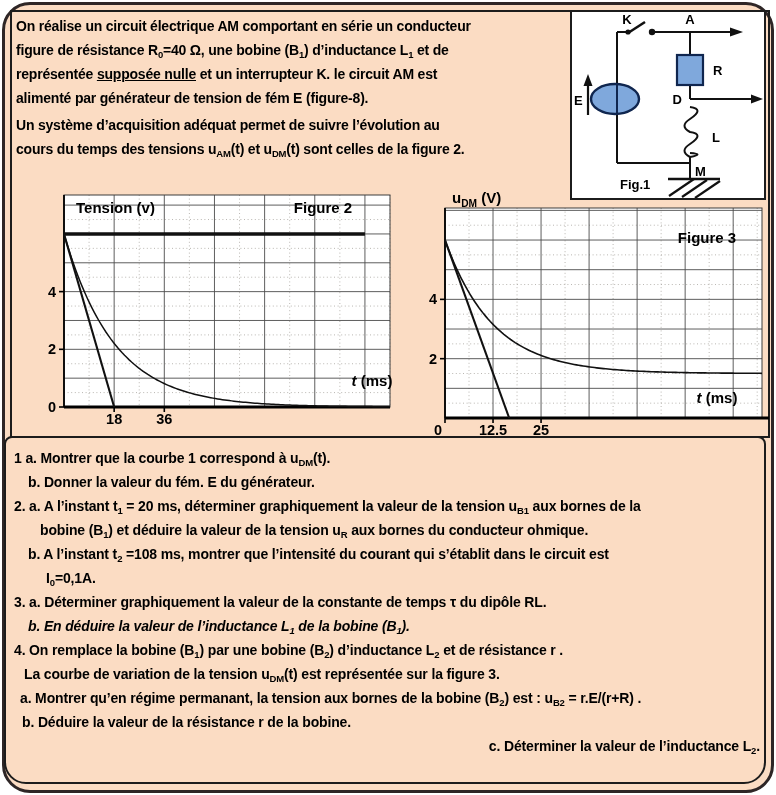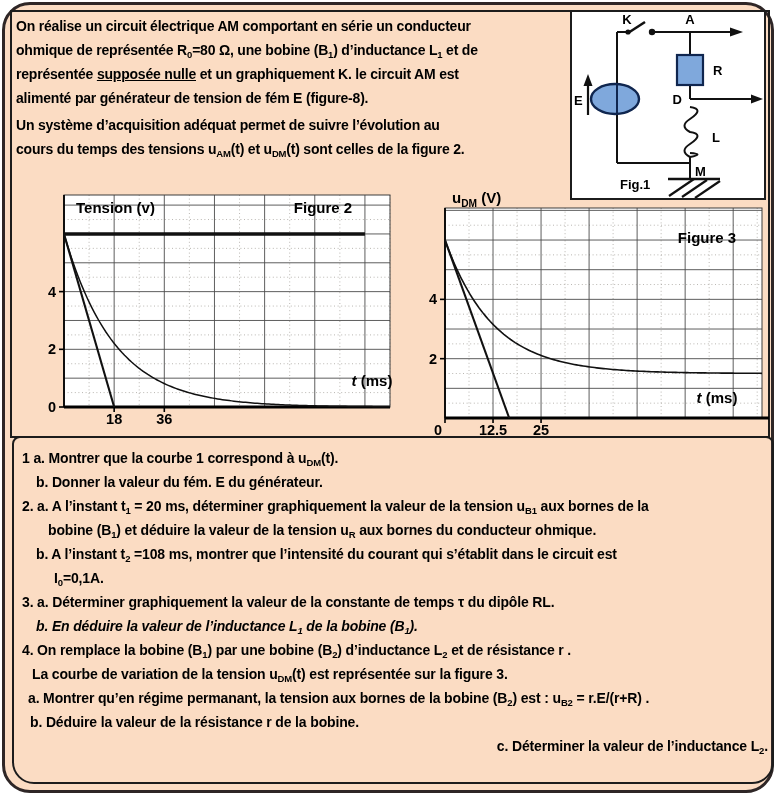--- a/index.html
+++ b/index.html
@@ -8,21 +8,21 @@
   .card{position:absolute;left:2px;top:2px;right:2px;bottom:2px;
         background:#fbdcc3;border:3px solid #2e2626;border-radius:28px;}
   .box1{position:absolute;left:10px;top:10px;width:756px;height:424px;
         border:2px solid #1c1c1c;background:transparent;}
   .intro{position:absolute;left:16px;top:14px;width:552px;
          font-size:14px;font-weight:bold;letter-spacing:-0.2px;line-height:24px;}
   .intro .line{white-space:nowrap;}
   .circuit-box{position:absolute;left:570px;top:10px;width:196px;height:190px;
                background:#fff;border:2px solid #1c1c1c;box-sizing:border-box;}
   .circuit-box svg{display:block;width:100%;height:100%;}
-  .qbox{position:absolute;left:12px;top:436px;width:762px;height:348px;box-sizing:border-box;
+  .qbox{position:absolute;left:4px;top:436px;width:762px;height:348px;box-sizing:border-box;
         border:2px solid #1c1c1c;border-radius:8px 8px 22px 22px;padding:8px 4px 0 6px;}
   .questions{font-size:14px;font-weight:bold;letter-spacing:-0.15px;line-height:24px;}
   .questions .line{white-space:nowrap;}
   sub{font-size:9.5px;vertical-align:-3px;line-height:0;}
   .ul{text-decoration:underline;}
   .chart{position:absolute;}
   #fig2{left:40px;top:186px;width:378px;height:246px;}
   #fig3{left:425px;top:183px;width:345px;height:252px;}
   svg text{font-family:"Liberation Sans",sans-serif;}
   .clabel{font-weight:bold;font-size:13px;fill:#000;}
@@ -30,22 +30,22 @@
 </head>
 <body>
 
 <div class="page">
   <div class="card"></div>
 
   <div class="box1"></div>
 
   <div class="intro">
       <div class="line"><span>On réalise un circuit électrique AM comportant en série un conducteur</span></div>
-      <div class="line"><span>ohmique de représentée R</span><sub>0</sub><span>=80 Ω, une bobine (B</span><sub>1</sub><span>) d’inductance L</span><sub>1</sub><span> et de</span></div>
-      <div class="line"><span>représentée </span><span class="ul">supposée nulle</span><span> et un graphiquement K. le circuit AM est</span></div>
+      <div class="line"><span>figure de résistance R</span><sub>0</sub><span>=40 Ω, une bobine (B</span><sub>1</sub><span>) d’inductance L</span><sub>1</sub><span> et de</span></div>
+      <div class="line"><span>représentée </span><span class="ul">supposée nulle</span><span> et un interrupteur K. le circuit AM est</span></div>
       <div class="line"><span>alimenté par générateur de tension de fém E (figure-8).</span></div>
       <div class="line" style="margin-top: 3px;"><span>Un système d’acquisition adéquat permet de suivre l’évolution au</span></div>
       <div class="line"><span>cours du temps des tensions u</span><sub>AM</sub><span>(t) et u</span><sub>DM</sub><span>(t) sont celles de la figure 2.</span></div>
     </div>
 
   <div class="circuit-box">
     <svg viewBox="0 0 192 186">
       <g stroke="#111" stroke-width="2" fill="none">
         <line x1="45" y1="20" x2="56" y2="20"></line>
         <line x1="56" y1="21" x2="73" y2="10" stroke-width="2.6"></line>

